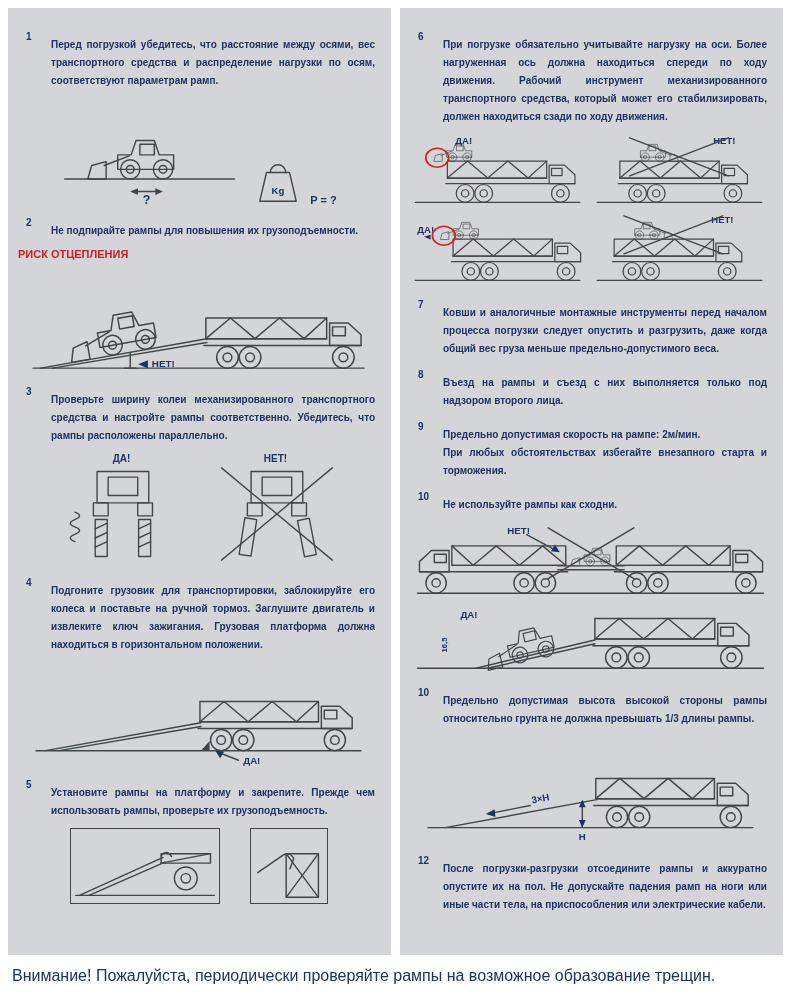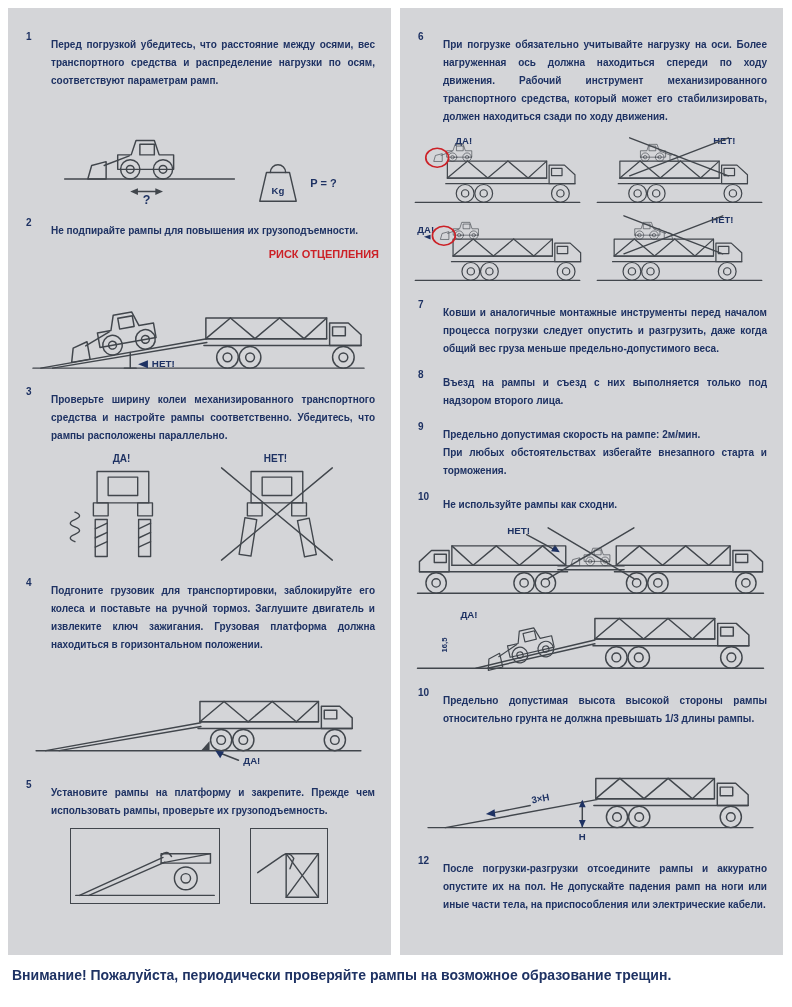--- a/index.html
+++ b/index.html
@@ -20,29 +20,29 @@
     flex:1; font-size:10px; font-weight:700; line-height:1.8;
     text-align:justify; white-space:pre-line;margin-top:8px;
   }
   .illus { margin:5px 0 7px; display:flex; justify-content:center; align-items:flex-end; gap:16px; }
   svg.art { stroke:#41464c; fill:none; stroke-width:1.5; stroke-linecap:round; stroke-linejoin:round; }
   svg.art text { stroke:none; fill:#1e3263; font-family:"Liberation Sans", sans-serif; font-weight:700; font-size:10px; }
   svg.art text.big { font-size:13px; }
   svg.art text.small { font-size:8px; }
   .red { stroke:#cc2127; stroke-width:1.8; fill:none; }
   .warn-head { color:#1e3263; font-weight:700; font-size:11px; width:122px; line-height:1.35; }
-  .risk-head { color:#cc2127; font-weight:700; font-size:11px; text-align:right; margin:6px 0 2px; }
-  .weight-row { display:flex; align-items:center; gap:10px; margin-top:10px; }
+  .risk-head { color:#cc2127; font-weight:700; font-size:11px; text-align:left; margin:6px 0 2px; }
+  .weight-row { display:flex; align-items:flex-end; gap:10px; margin-top:10px; }
   .p-eq { font-weight:700; font-size:11px; }
   .pair { display:flex; justify-content:center; align-items:flex-start; gap:30px; margin:5px 0 7px; }
   .pair-item { text-align:center; }
   .lbl-center { font-weight:700; font-size:10px; margin-bottom:2px; }
   .grid6 { display:grid; grid-template-columns:1fr 1fr; gap:2px; margin:5px 0 7px; }
   .framed { border:1.2px solid #41464c; background:#d4d5d8; }
-  .footer { margin:12px 4px 0 4px; font-size:14px; font-weight:700; color:#1e3263; }
+  .footer { margin:12px 4px 0 4px; font-size:16px; font-weight:400; color:#1e3263; }
 </style>
 </head>
 <body>
 
 <svg width="0" height="0" style="position:absolute" aria-hidden="true">
   <defs>
     <g id="truck-r">
       <line x1="0" y1="38" x2="160" y2="38"></line>
       <line x1="2" y1="31" x2="125" y2="31"></line>
       <rect x="2" y="10" width="123" height="21"></rect>

